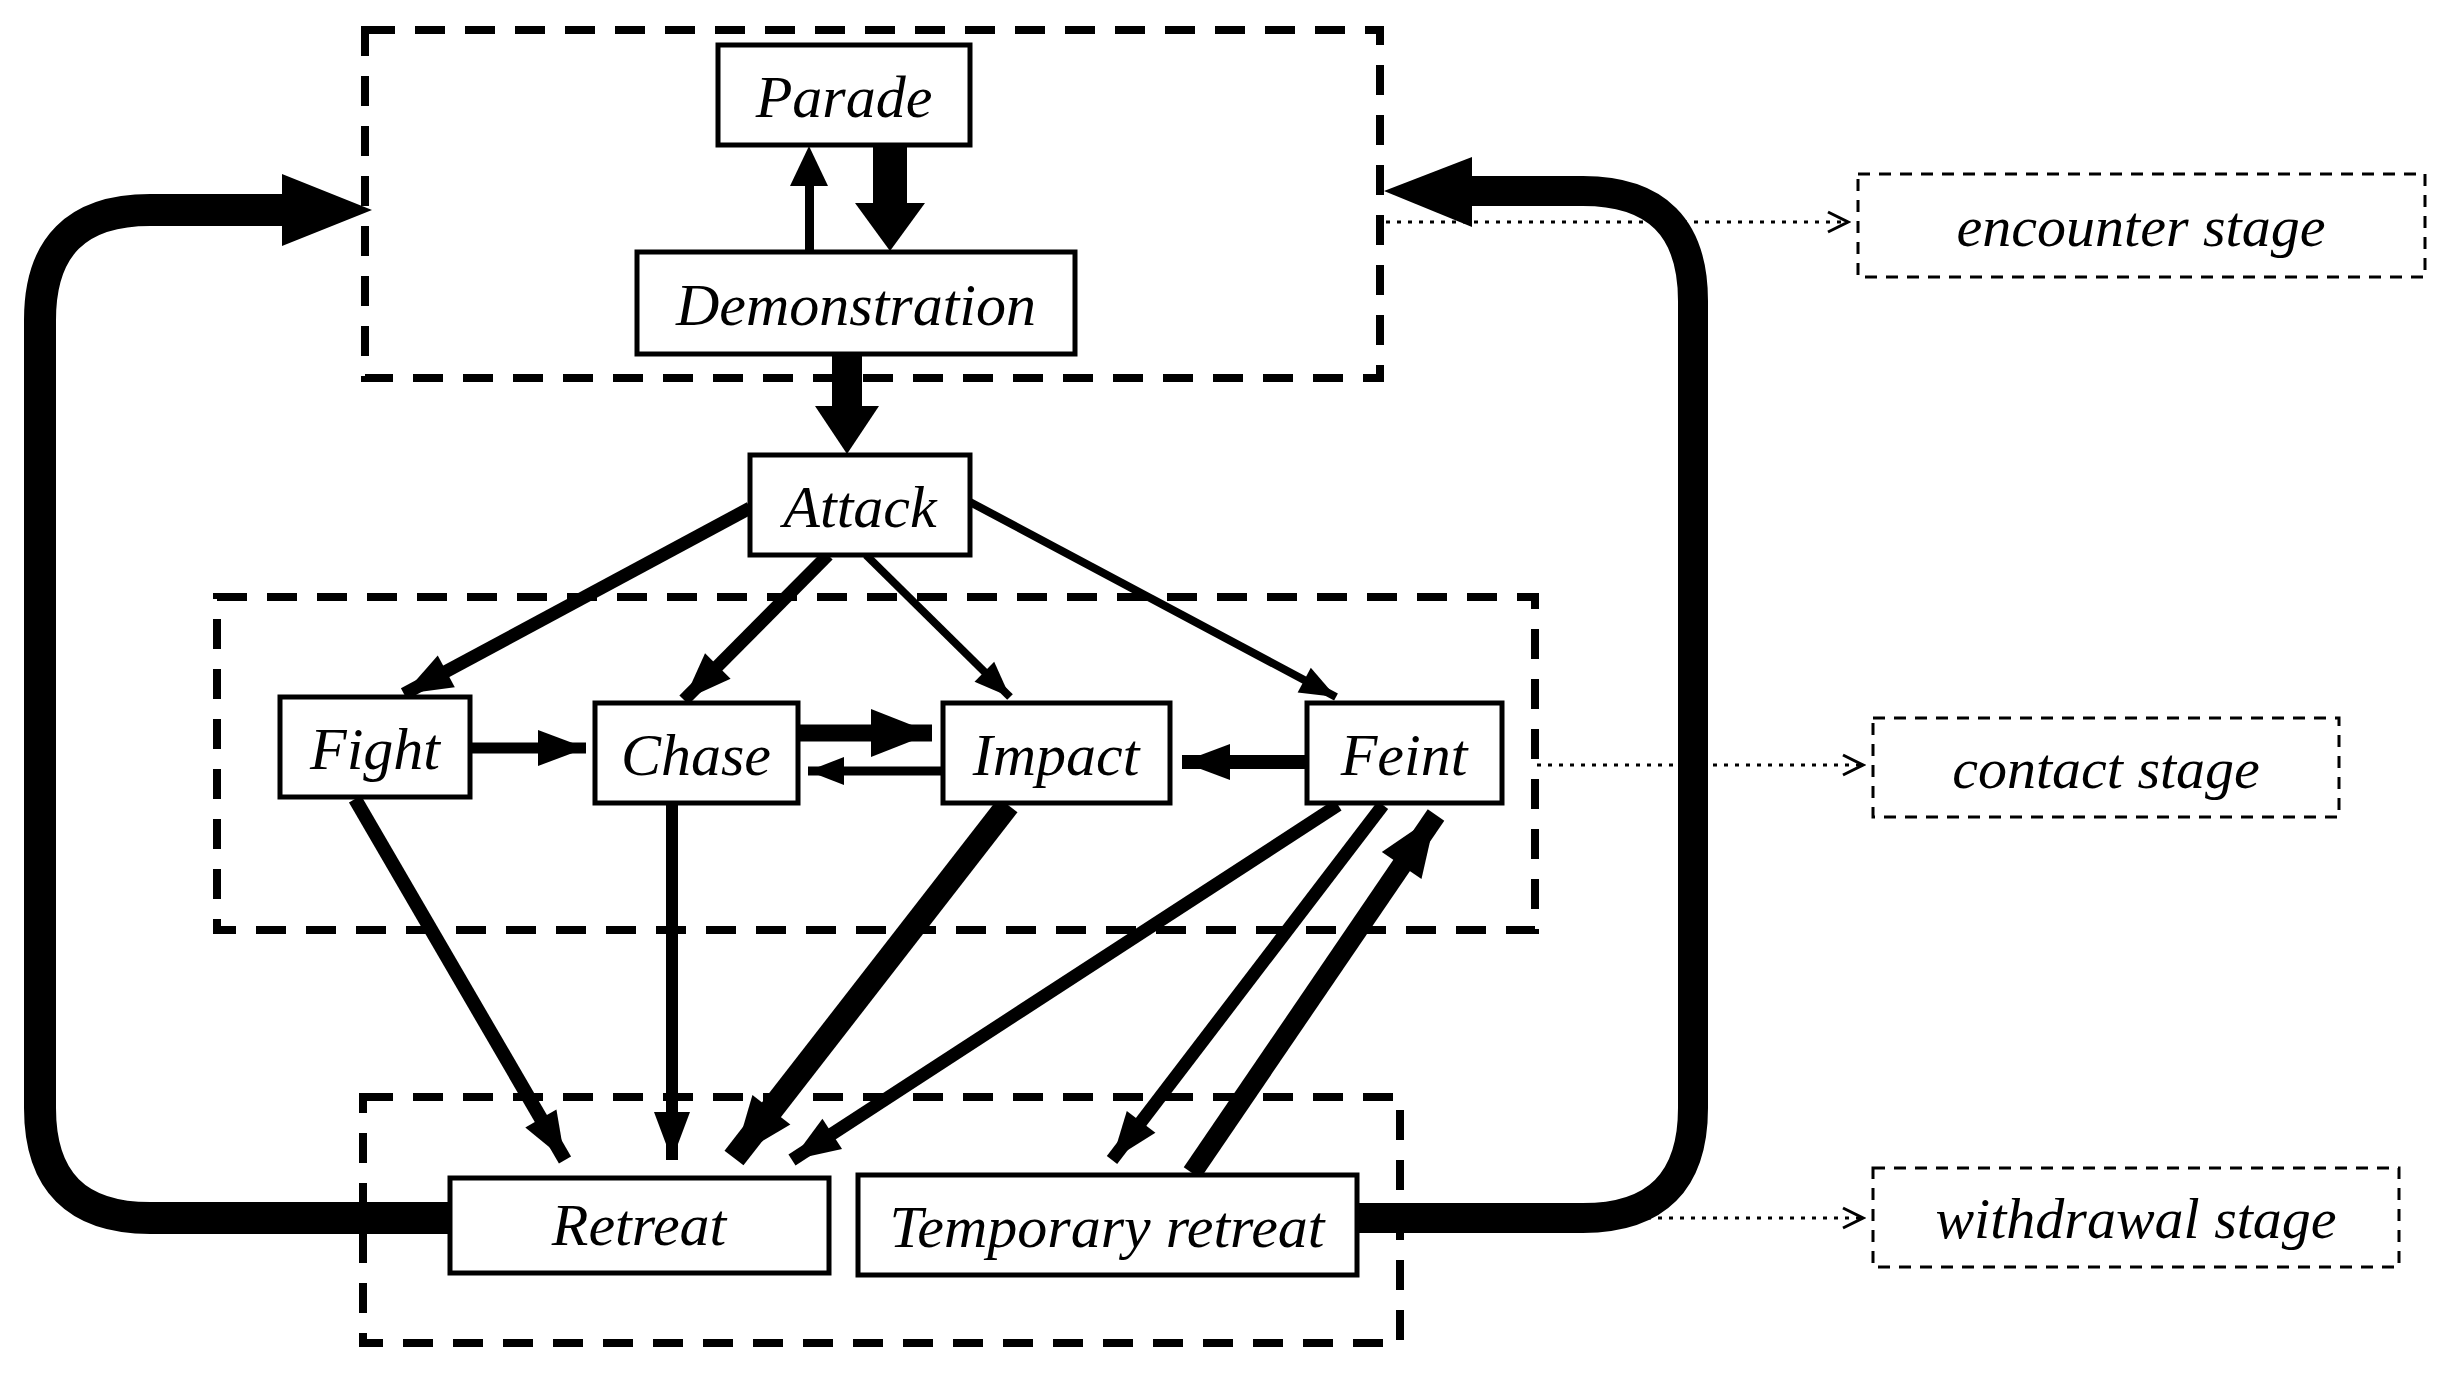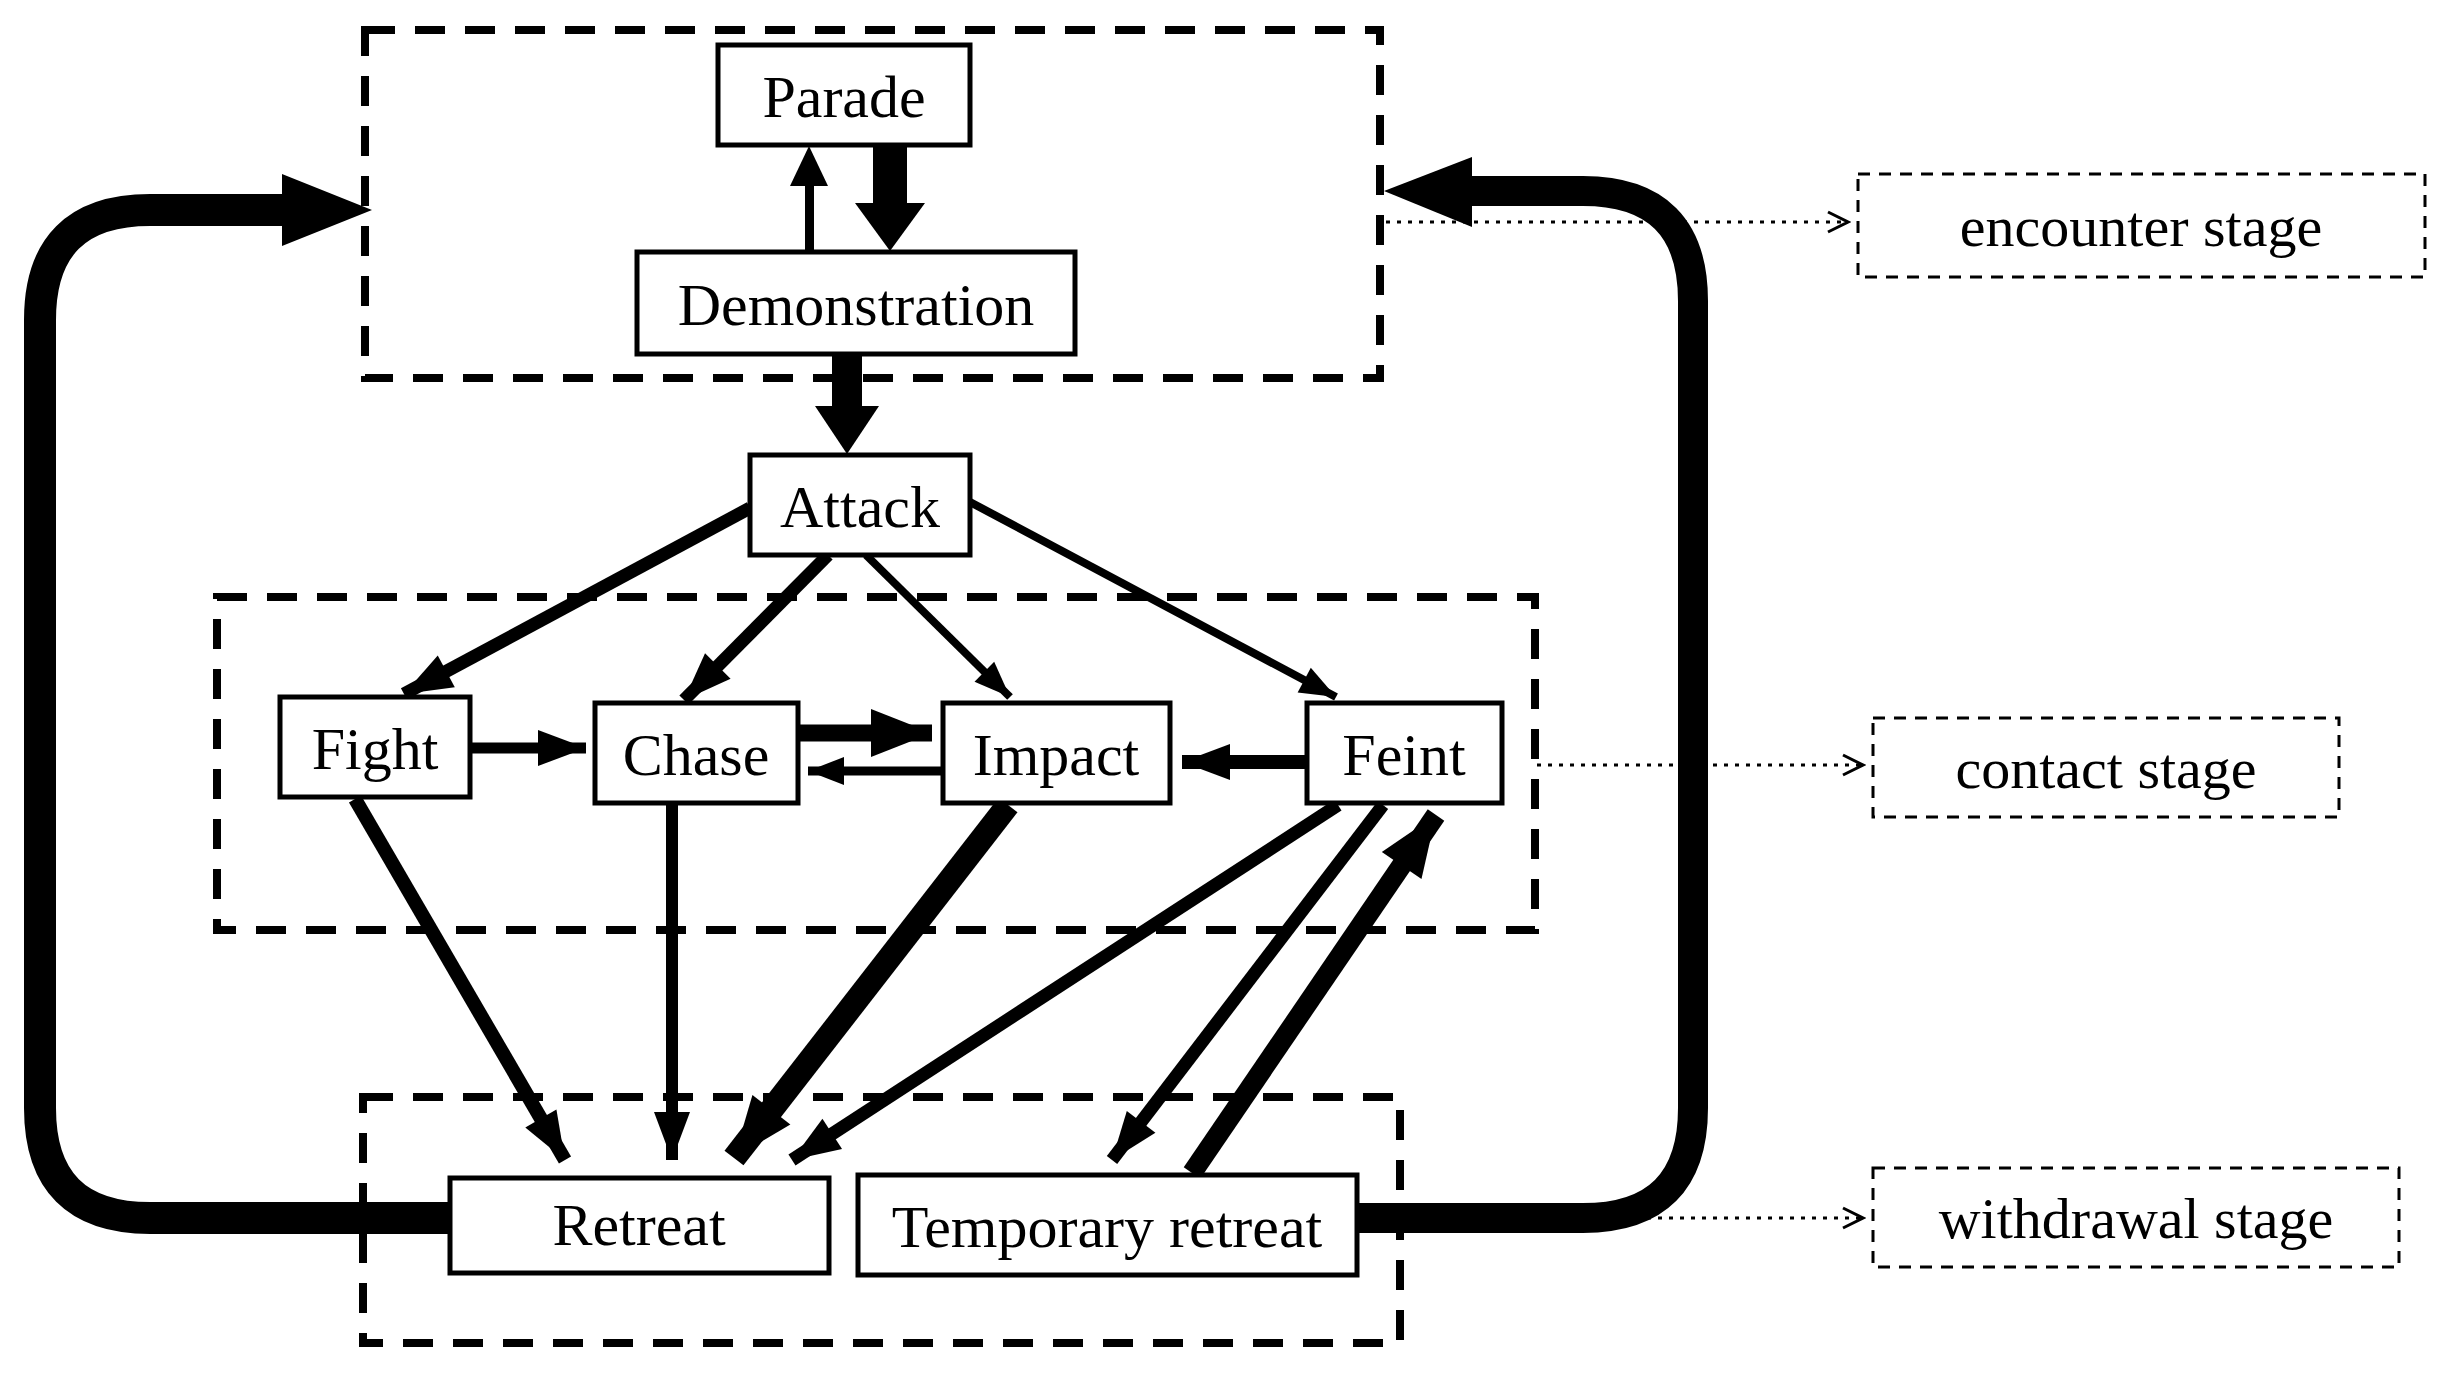--- a/index.html
+++ b/index.html
@@ -1,16 +1,16 @@
 <!DOCTYPE html>
 <html><head>
 <meta charset="utf-8">
 <style>
   html,body{margin:0;padding:0;background:#ffffff;}
-  .page{width:1944px;height:1377px;position:relative;background:#ffffff;}
+  .page{width:1944px;height:1377px;position:relative;background:#ffffff;font-style:italic;}
   svg{display:block;}
   .node-rect{fill:#ffffff;stroke:#000000;stroke-width:5;}
   .node-label{font-family:"Liberation Serif","DejaVu Serif",serif;font-size:60px;fill:#000000;text-anchor:middle;}
   .stage-rect{fill:none;stroke:#000000;stroke-width:8;stroke-dasharray:30 20;}
   .taglabel-rect{fill:none;stroke:#000000;stroke-width:3;stroke-dasharray:12 9;}
   .taglabel-text{font-family:"Liberation Serif","DejaVu Serif",serif;font-size:58px;fill:#000000;text-anchor:middle;}
   .edge{stroke:#000000;fill:none;}
   .dotted{stroke:#000000;stroke-width:3;stroke-dasharray:4 7;fill:none;}
   .loop{stroke:#000000;fill:none;stroke-linejoin:round;}
   .solid-fill{fill:#000000;stroke:none;}

